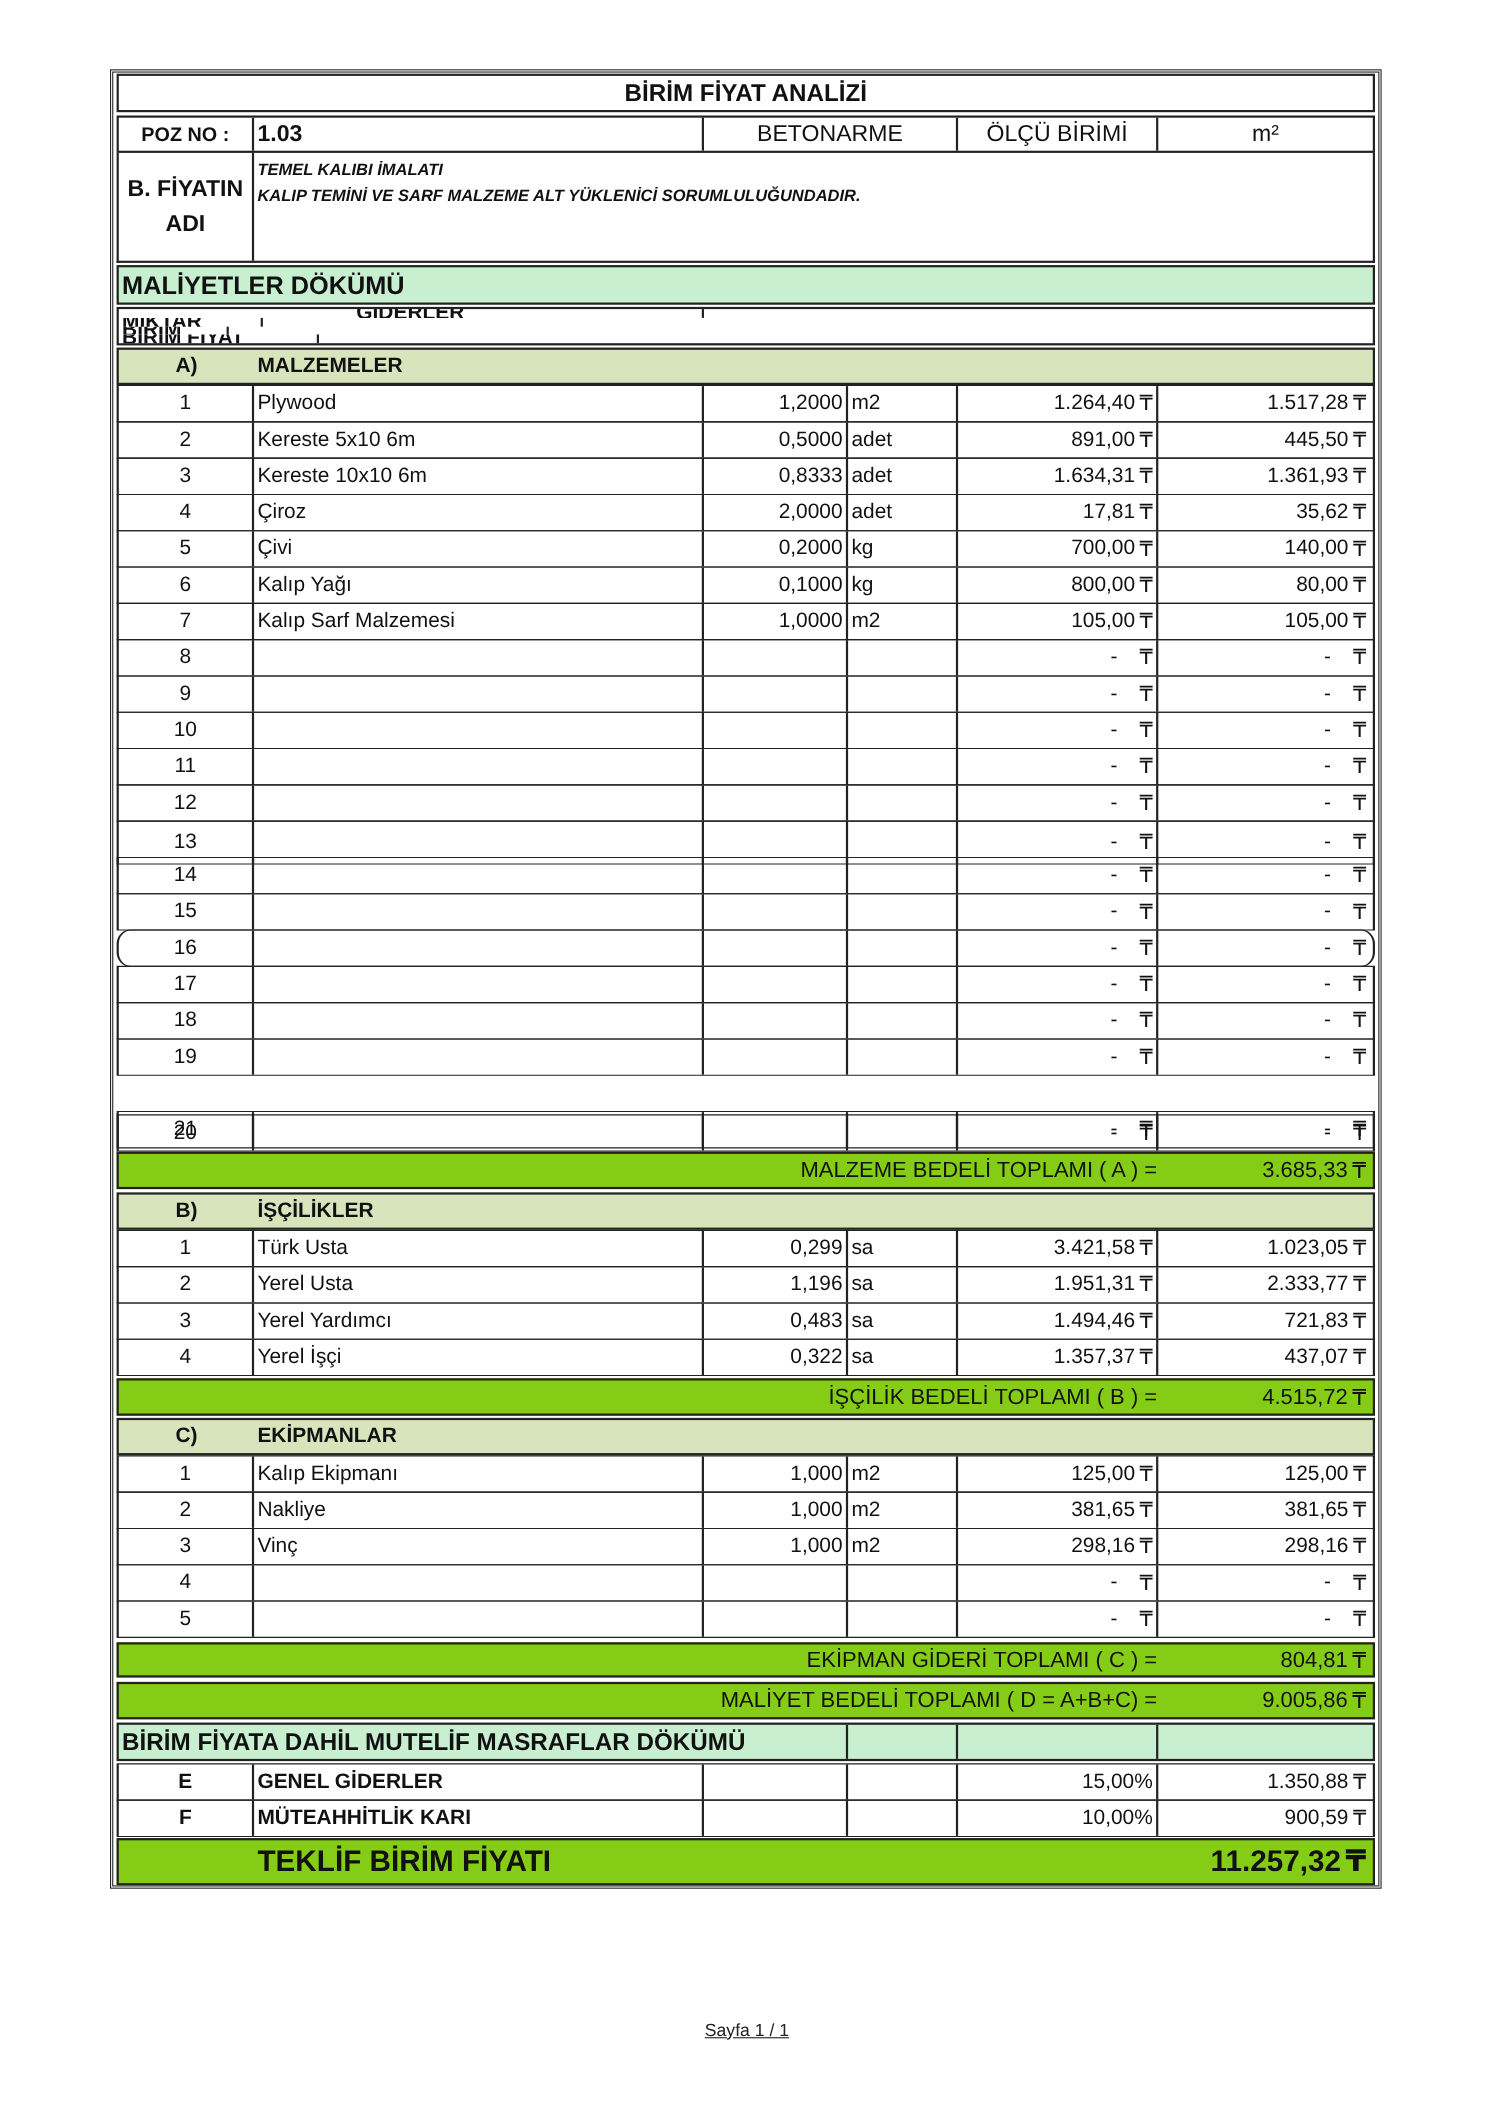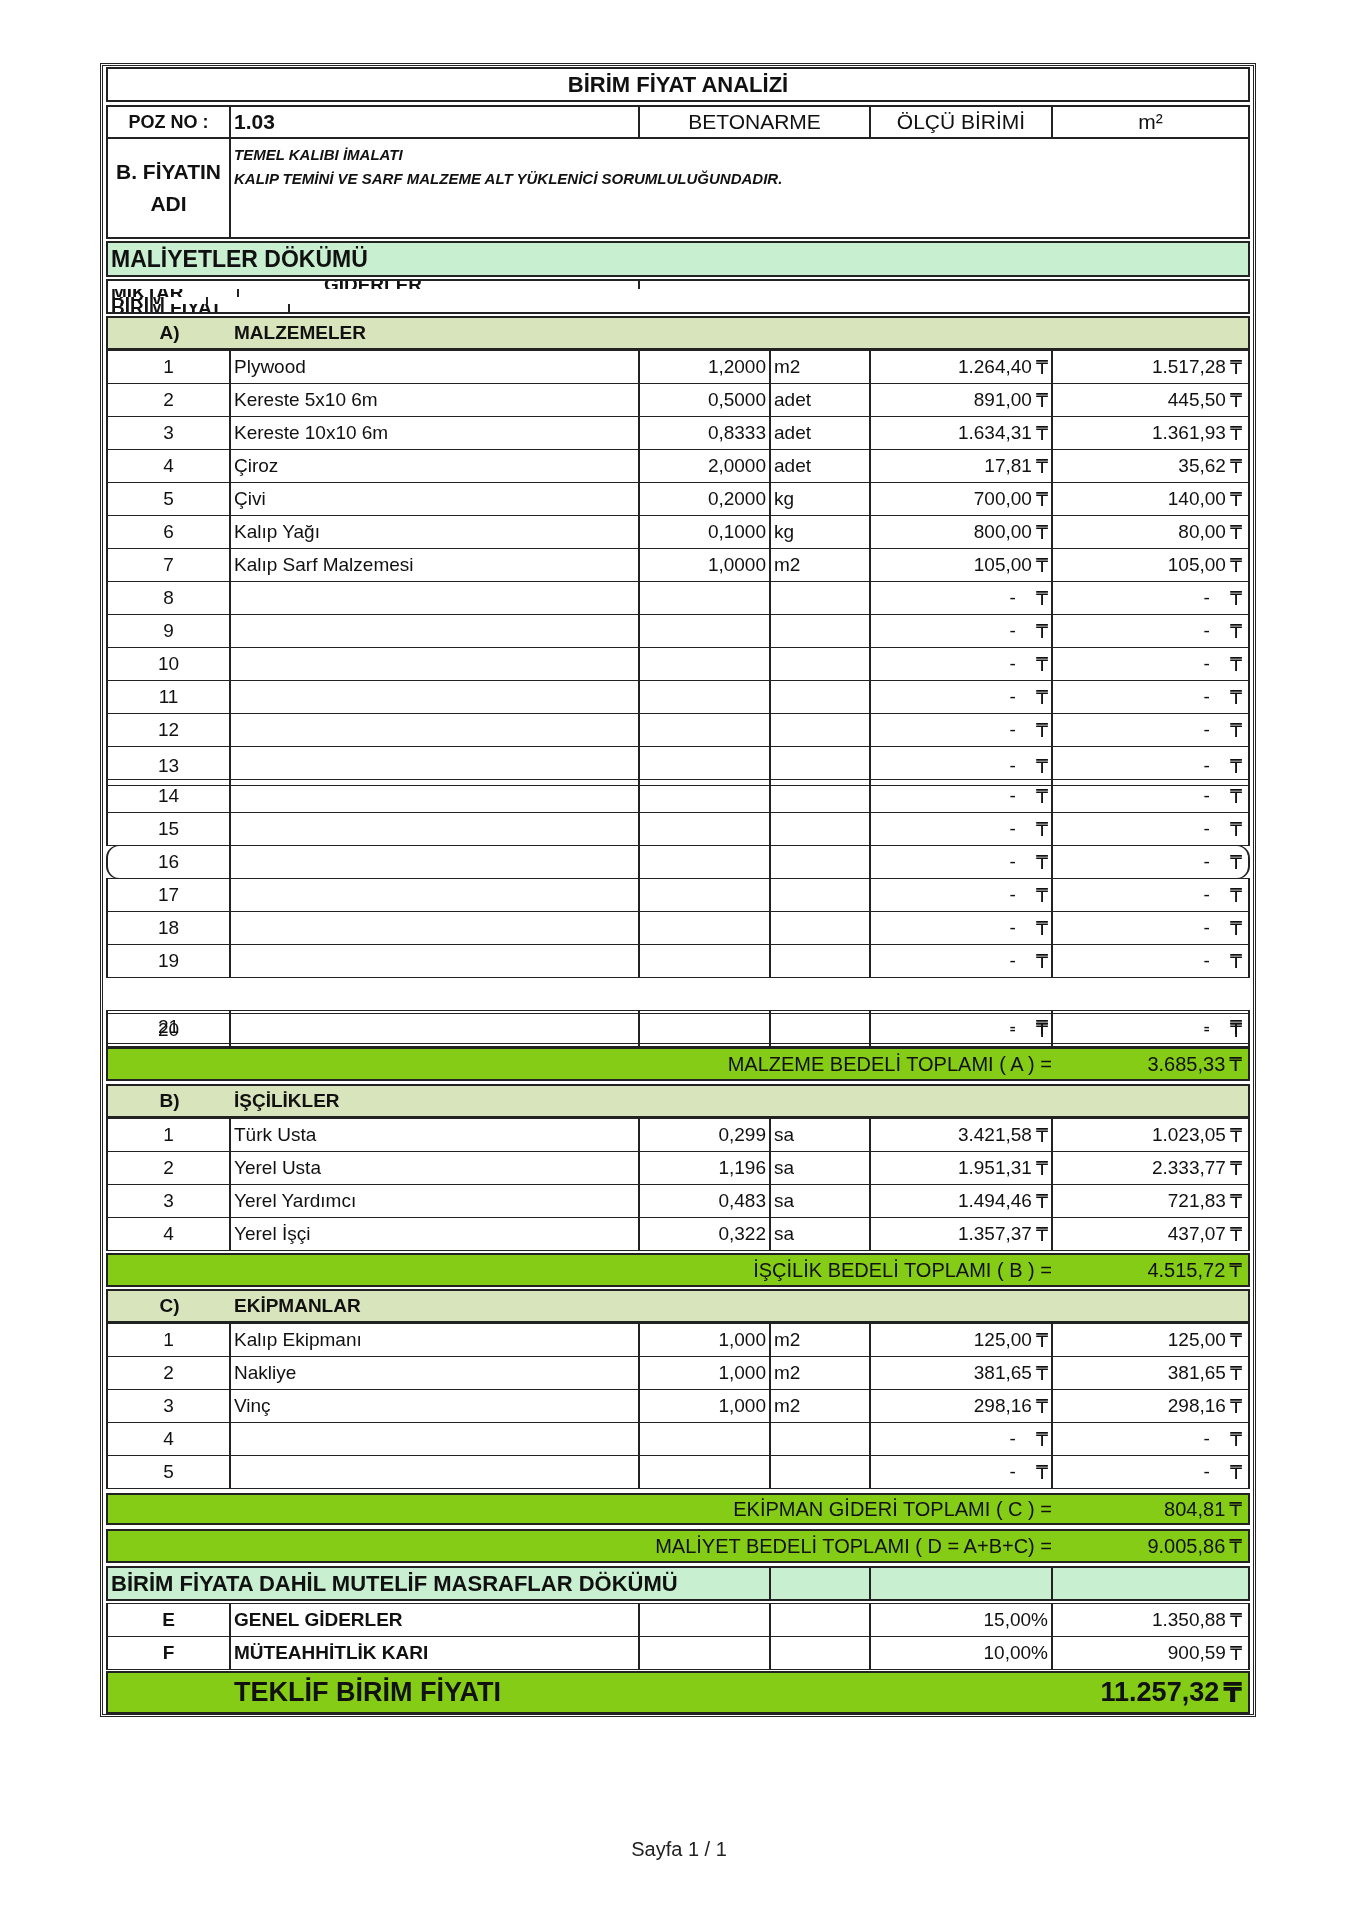--- a/index.html
+++ b/index.html
@@ -25,21 +25,21 @@
   .olive { background: #d8e4bc; }
   .pink { background: #84cc16; }
   .title { font-size: 22px; font-weight: bold; }
   .subtotal-label { flex: 1; justify-content: flex-end; padding-right: 14px; border-right: none; font-size: 20px; }
   .subtotal-value { width: 182px; justify-content: flex-end; padding-right: 6px; font-size: 20px; border-right: none; }
   .cur { margin-left: 4px; }
   .dash-cell { justify-content: flex-end; }
   .dash { margin-right: 16px; }
   .italic-small { font-style: italic; font-weight: bold; font-size: 15px; }
   .footer { position: absolute; left: 0; width: 1358px; top: 1838px; text-align: center;
-            font-size: 20px; color: #222; }
+            font-size: 16px; color: #222; text-decoration: underline; }
 </style>
 </head>
 <body>
 
 <div class="sheet">
 
   <div class="row center" style="top:1px;height:35px;">
     <div class="cell title center" style="flex:1;border-right:none;">BİRİM FİYAT ANALİZİ</div>
   </div>
 

